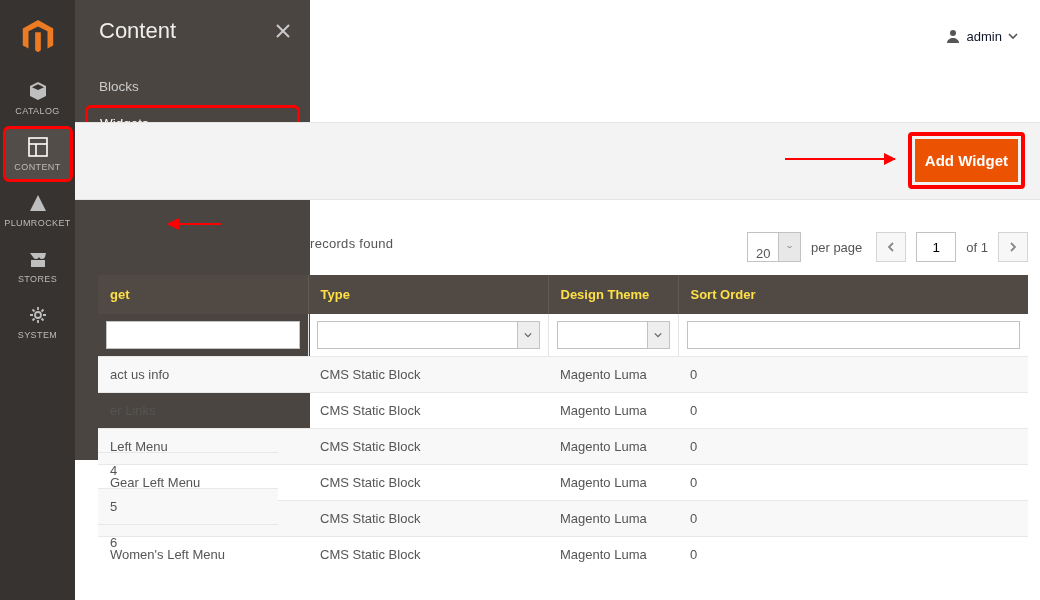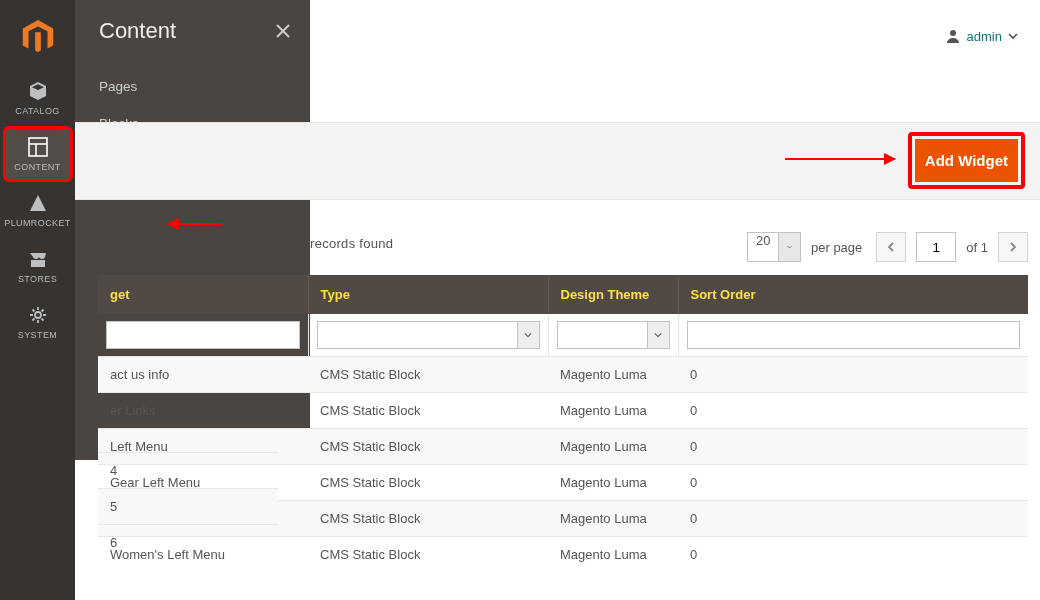--- a/index.html
+++ b/index.html
@@ -15,33 +15,33 @@
 
   
   .flyout { position: absolute; left: 75px; top: 0; width: 235px; height: 460px; background: #4a4541; color: #fff; display: flex; flex-direction: column; }
   .flyout .fly-header { display: flex; align-items: center; justify-content: space-between; padding: 18px 18px 24px 24px; }
   .flyout .fly-header h2 { font-size: 22px; font-weight: 400; color: #eee; }
   .fly-items { display: flex; flex-direction: column; }
   .fly-item { padding: 11px 24px; color: #ccc; font-size: 13.5px; cursor: pointer; }
   .fly-item.highlight { border: 3px solid #ff0000; border-radius: 6px; margin: 0 10px 0 10px; padding: 8px 12px; color: #fff; }
 
   
-  .topbar { position: absolute; right: 22px; top: 28px; display: flex; align-items: center; gap: 6px; color: #0f766e; cursor: pointer; }
+  .topbar { position: absolute; right: 22px; top: 28px; display: flex; align-items: center; gap: 6px; color: #0f172a; cursor: pointer; }
   .topbar .avatar { width: 16px; height: 16px; }
 
   
   .actionbar { position: absolute; left: 75px; top: 122px; right: 0; height: 78px; background: #f3f3f3; border-top: 1px solid #e5e5e5; border-bottom: 1px solid #e5e5e5; }
   .add-wrap { position: absolute; right: 15px; top: 132px; border: 4px solid #ff0000; border-radius: 4px; padding: 3px; }
   .add-btn { background: #eb5202; color: #fff; border: none; padding: 13px 10px; font-size: 15px; font-weight: 600; cursor: pointer; }
 
   
   .toolbar { position: absolute; right: 12px; top: 232px; display: flex; align-items: center; gap: 14px; color: #555; }
   .records-txt { position: absolute; left: 310px; top: 236px; color: #555; letter-spacing: 0.3px; }
   .perpage { display: flex; align-items: center; gap: 10px; }
-  .perpage .sel { border: 1px solid #c2c2c2; width: 54px; height: 30px; display: flex; align-items: flex-start; }
+  .perpage .sel { border: 1px solid #c2c2c2; width: 54px; height: 30px; display: flex; align-items: flex-end; }
   .perpage .sel span { padding: 0 8px; flex: 1; }
   .perpage .sel .dd { width: 22px; height: 28px; background: #e8e8e8; border-left: 1px solid #c2c2c2; display:flex; align-items:center; justify-content:center; }
   .pager { display: flex; align-items: center; gap: 10px; }
   .pg-btn { width: 30px; height: 30px; border: 1px solid #d4d4d4; background: #f7f7f7; display:flex; align-items:center; justify-content:center; cursor:pointer; }
   .pg-input { width: 40px; height: 30px; border: 1px solid #c2c2c2; text-align:center; }
 
   
   .grid { position: absolute; left: 98px; right: 12px; top: 275px; }
   table { width: 100%; border-collapse: collapse; }
   thead th { background: #514943; color: #fde047; font-weight: 600; text-align: left; padding: 12px 12px; font-size: 13px; border-right: 1px solid #605a53; }
@@ -126,21 +126,20 @@
   <div class="fly-header">
     <h2>Content</h2>
     <span style="cursor:pointer;">
       <svg width="18" height="18" viewBox="0 0 18 18">
           <line x1="3" y1="3" x2="15" y2="15" stroke="#ccc" stroke-width="2"></line>
           <line x1="15" y1="3" x2="3" y2="15" stroke="#ccc" stroke-width="2"></line>
         </svg>
     </span>
   </div>
   <div class="fly-items">
-    <div class="fly-item">Pages</div>
     <div class="fly-item">Blocks</div>
     <div class="fly-item highlight">Widgets</div>
   </div>
 </div>
 
 <div class="topbar">
   <span class="avatar">
       <svg width="16" height="16" viewBox="0 0 16 16">
         <circle cx="8" cy="5" r="3" fill="#555"></circle>
         <path fill="#555" d="M2 15c0-3 3-5 6-5s6 2 6 5z"></path>

